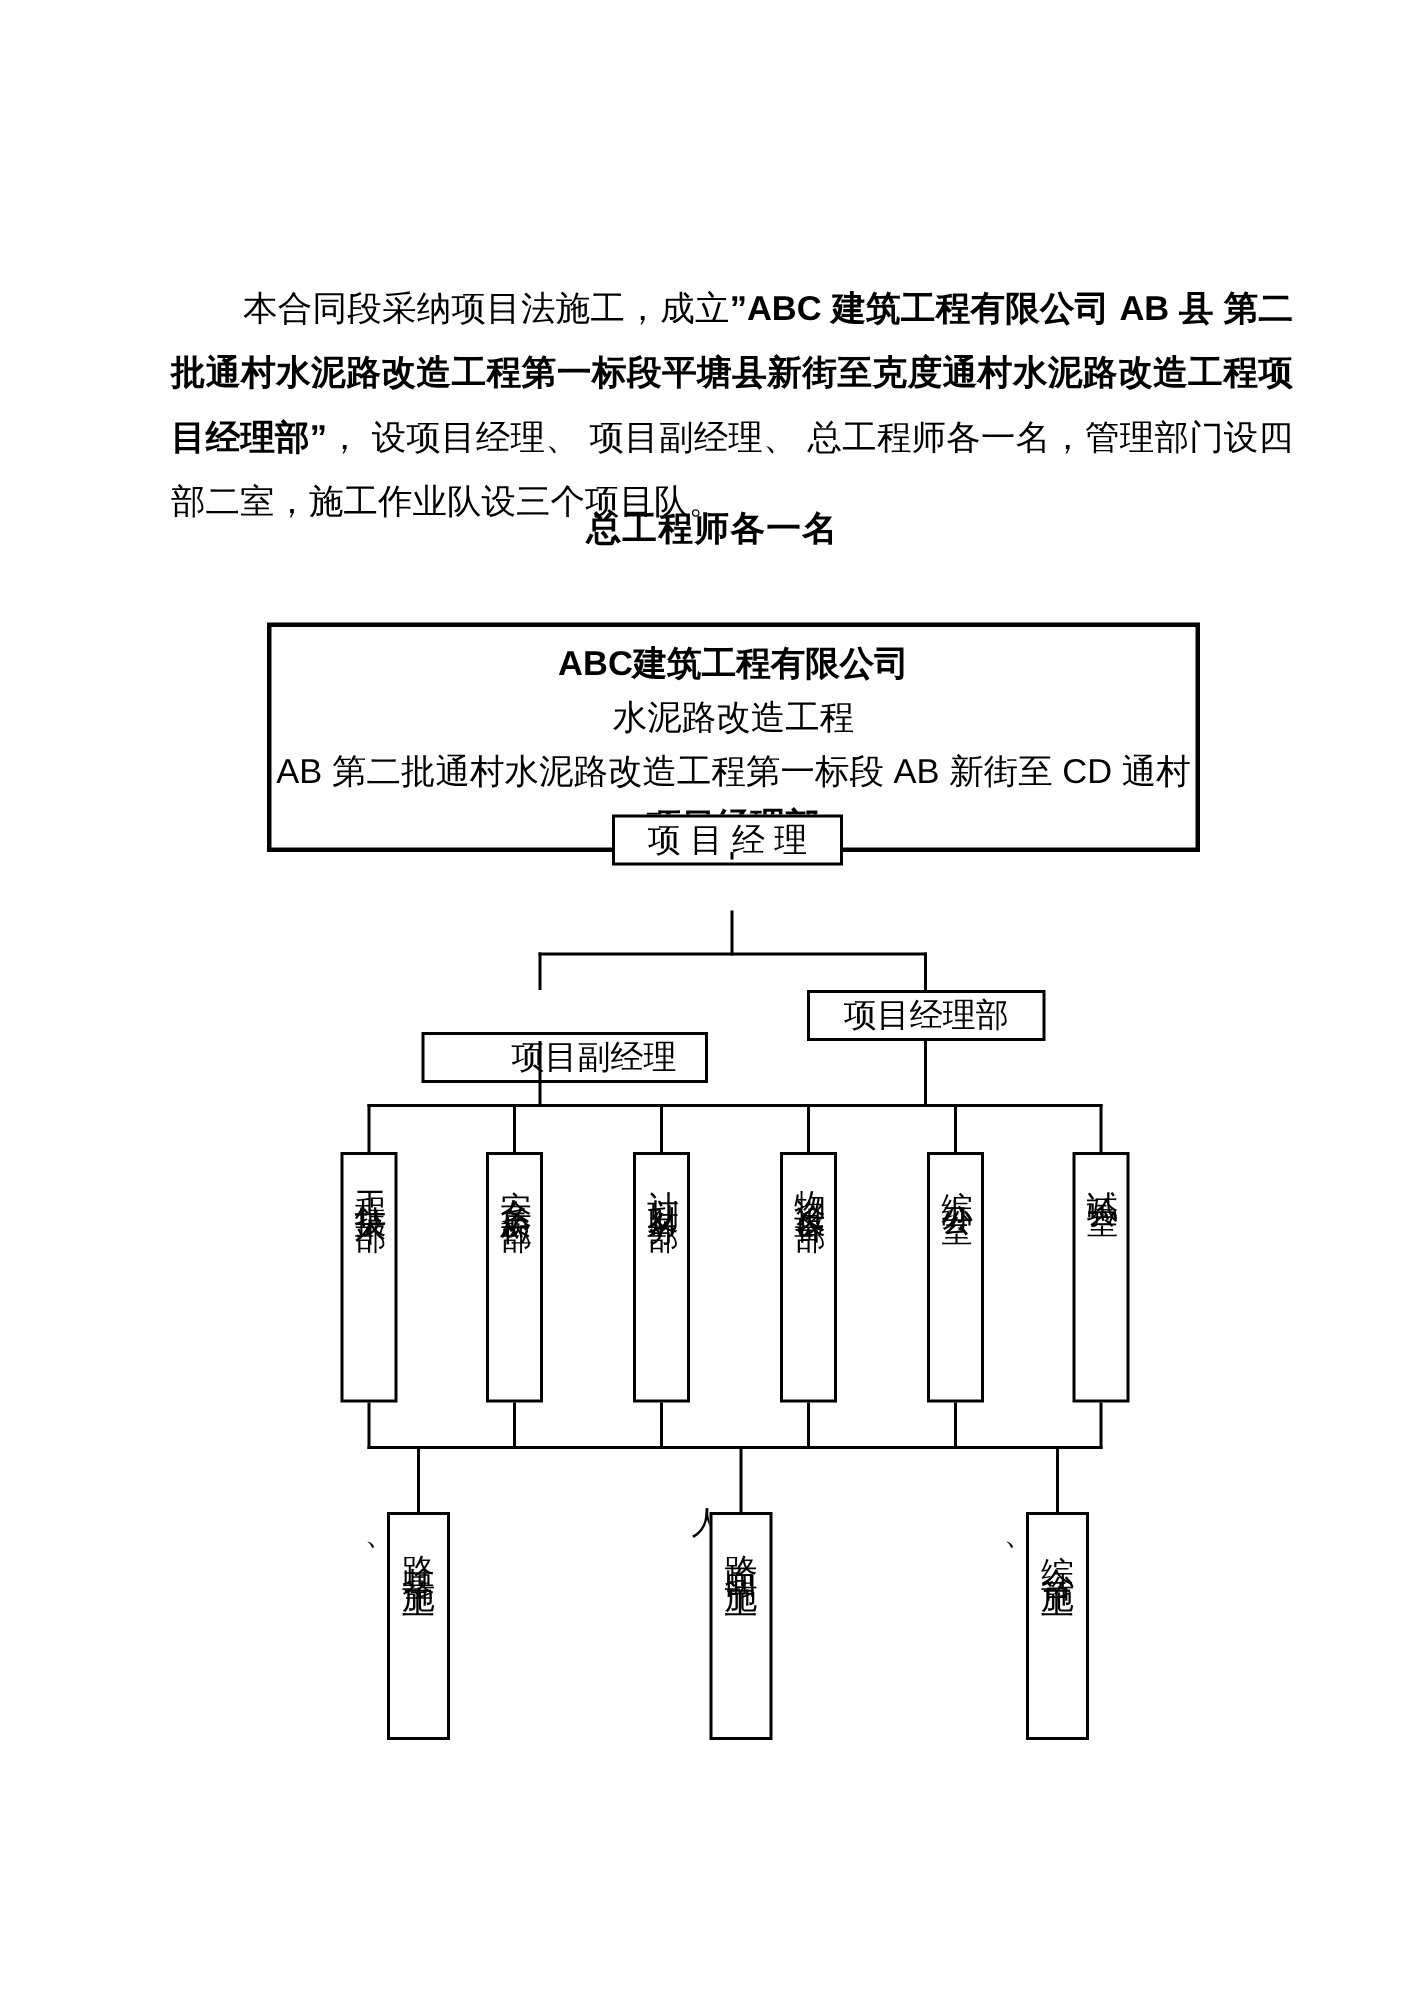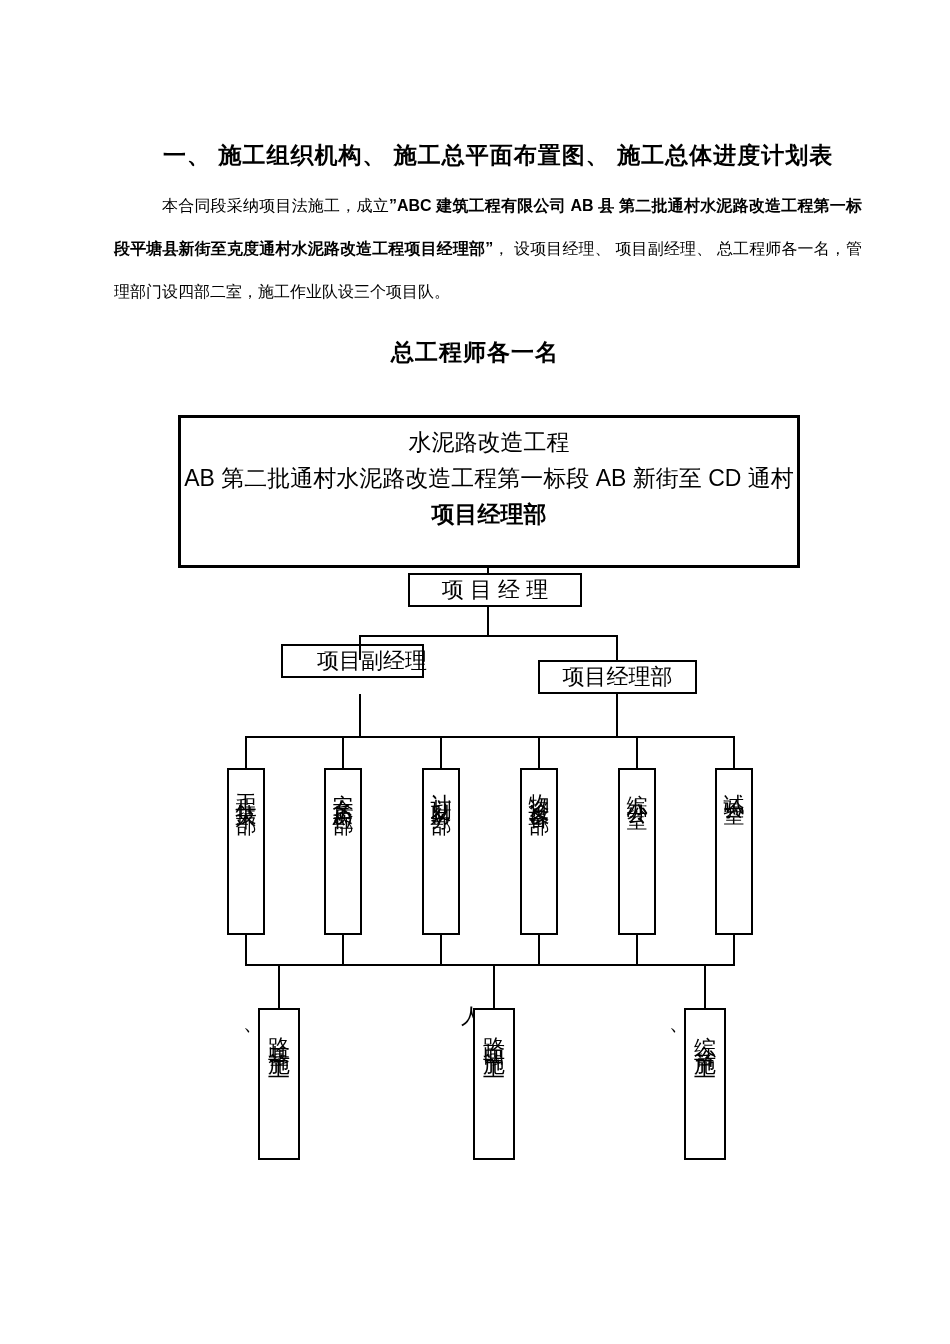--- a/index.html
+++ b/index.html
@@ -10,43 +10,43 @@
     color:#000;
   }
   .page { position:absolute; inset:0; background:#fff; }
 
   .heading {
     position:absolute; left:163px; top:140px;
     font-size:23px; font-weight:bold; white-space:nowrap; letter-spacing:1px;
   }
   .body-text {
     position:absolute; left:114px; top:184px; width:748px;
-    font-size:16px; line-height:43px; text-align:justify; text-indent:48px;
+    font-size:23px; line-height:43px; text-align:justify; text-indent:48px;
   }
   .body-text b { font-weight:bold; }
   .chart-title {
     position:absolute; left:0; right:0; top:337px;
     text-align:center; font-size:23px; font-weight:bold; letter-spacing:1px;
   }
 
   .box { position:absolute; border:2px solid #000; background:#fff; }
 
   .top-box {
     left:178px; top:415px; width:622px; height:153px;
     border-width:3px; text-align:center; font-size:23px; padding-top:6px;
   }
   .top-box .top-line { line-height:36px; white-space:nowrap; }
   .bold { font-weight:bold; }
 
   .small-box {
     height:34px; display:flex; align-items:center; justify-content:center;
     font-size:22px; white-space:nowrap;
   }
-  .manager { left:408px; top:573px; width:174px; }
-  .deputy  { left:281px; top:644px; width:143px;padding-left:39px; }
+  .manager { left:408px; top:543px; width:154px; }
+  .deputy  { left:281px; top:688px; width:191px;padding-left:39px; }
   .chief   { left:538px; top:660px; width:159px; }
 
   .dept-box {
     top:768px; width:38px; height:167px;
     writing-mode:vertical-lr; text-orientation:upright;
     font-size:21px; line-height:34px; letter-spacing:5px;
     padding-top:7px; text-align:left;
   }
   .dept-1 { left:227px; } .dept-2 { left:324px; } .dept-3 { left:422px; }
   .dept-4 { left:520px; } .dept-5 { left:618px; } .dept-6 { left:715px; }
@@ -67,29 +67,29 @@
   .marker-3 { left:669px; top:1012px; }
 
   .vline { position:absolute; width:2px; background:#000; }
   .hline { position:absolute; height:2px; background:#000; }
 </style>
 </head>
 <body>
 
 <div class="page">
 
-  <h1 class="heading">一、 施工组织机构、 施工总平面布置图、 施工总体进度计划表</h1>
 
   <p class="body-text"><span>本合同段采纳项目法施工，成立</span><b>”ABC 建筑工程有限公司 AB 县 第二批通村水泥路改造工程第一标段平塘县新街至克度通村水泥路改造工程项目经理部”</b><span>， 设项目经理、 项目副经理、 总工程师各一名，管理部门设四部二室，施工作业队设三个项目队。</span></p>
 
   <div class="chart-title">总工程师各一名</div>
 
   <div>
 
     <div class="box top-box">
+      <div class="top-line bold">ABC建筑工程有限公司</div>
       <div class="top-line">水泥路改造工程</div>
       <div class="top-line">AB 第二批通村水泥路改造工程第一标段 AB 新街至 CD 通村</div>
       <div class="top-line bold">项目经理部</div>
     </div>
 
     <div class="box small-box manager">项 目 经 理</div>
 
     <div class="box small-box deputy">项目副经理</div>
     <div class="box small-box chief">项目经理部</div>
 

